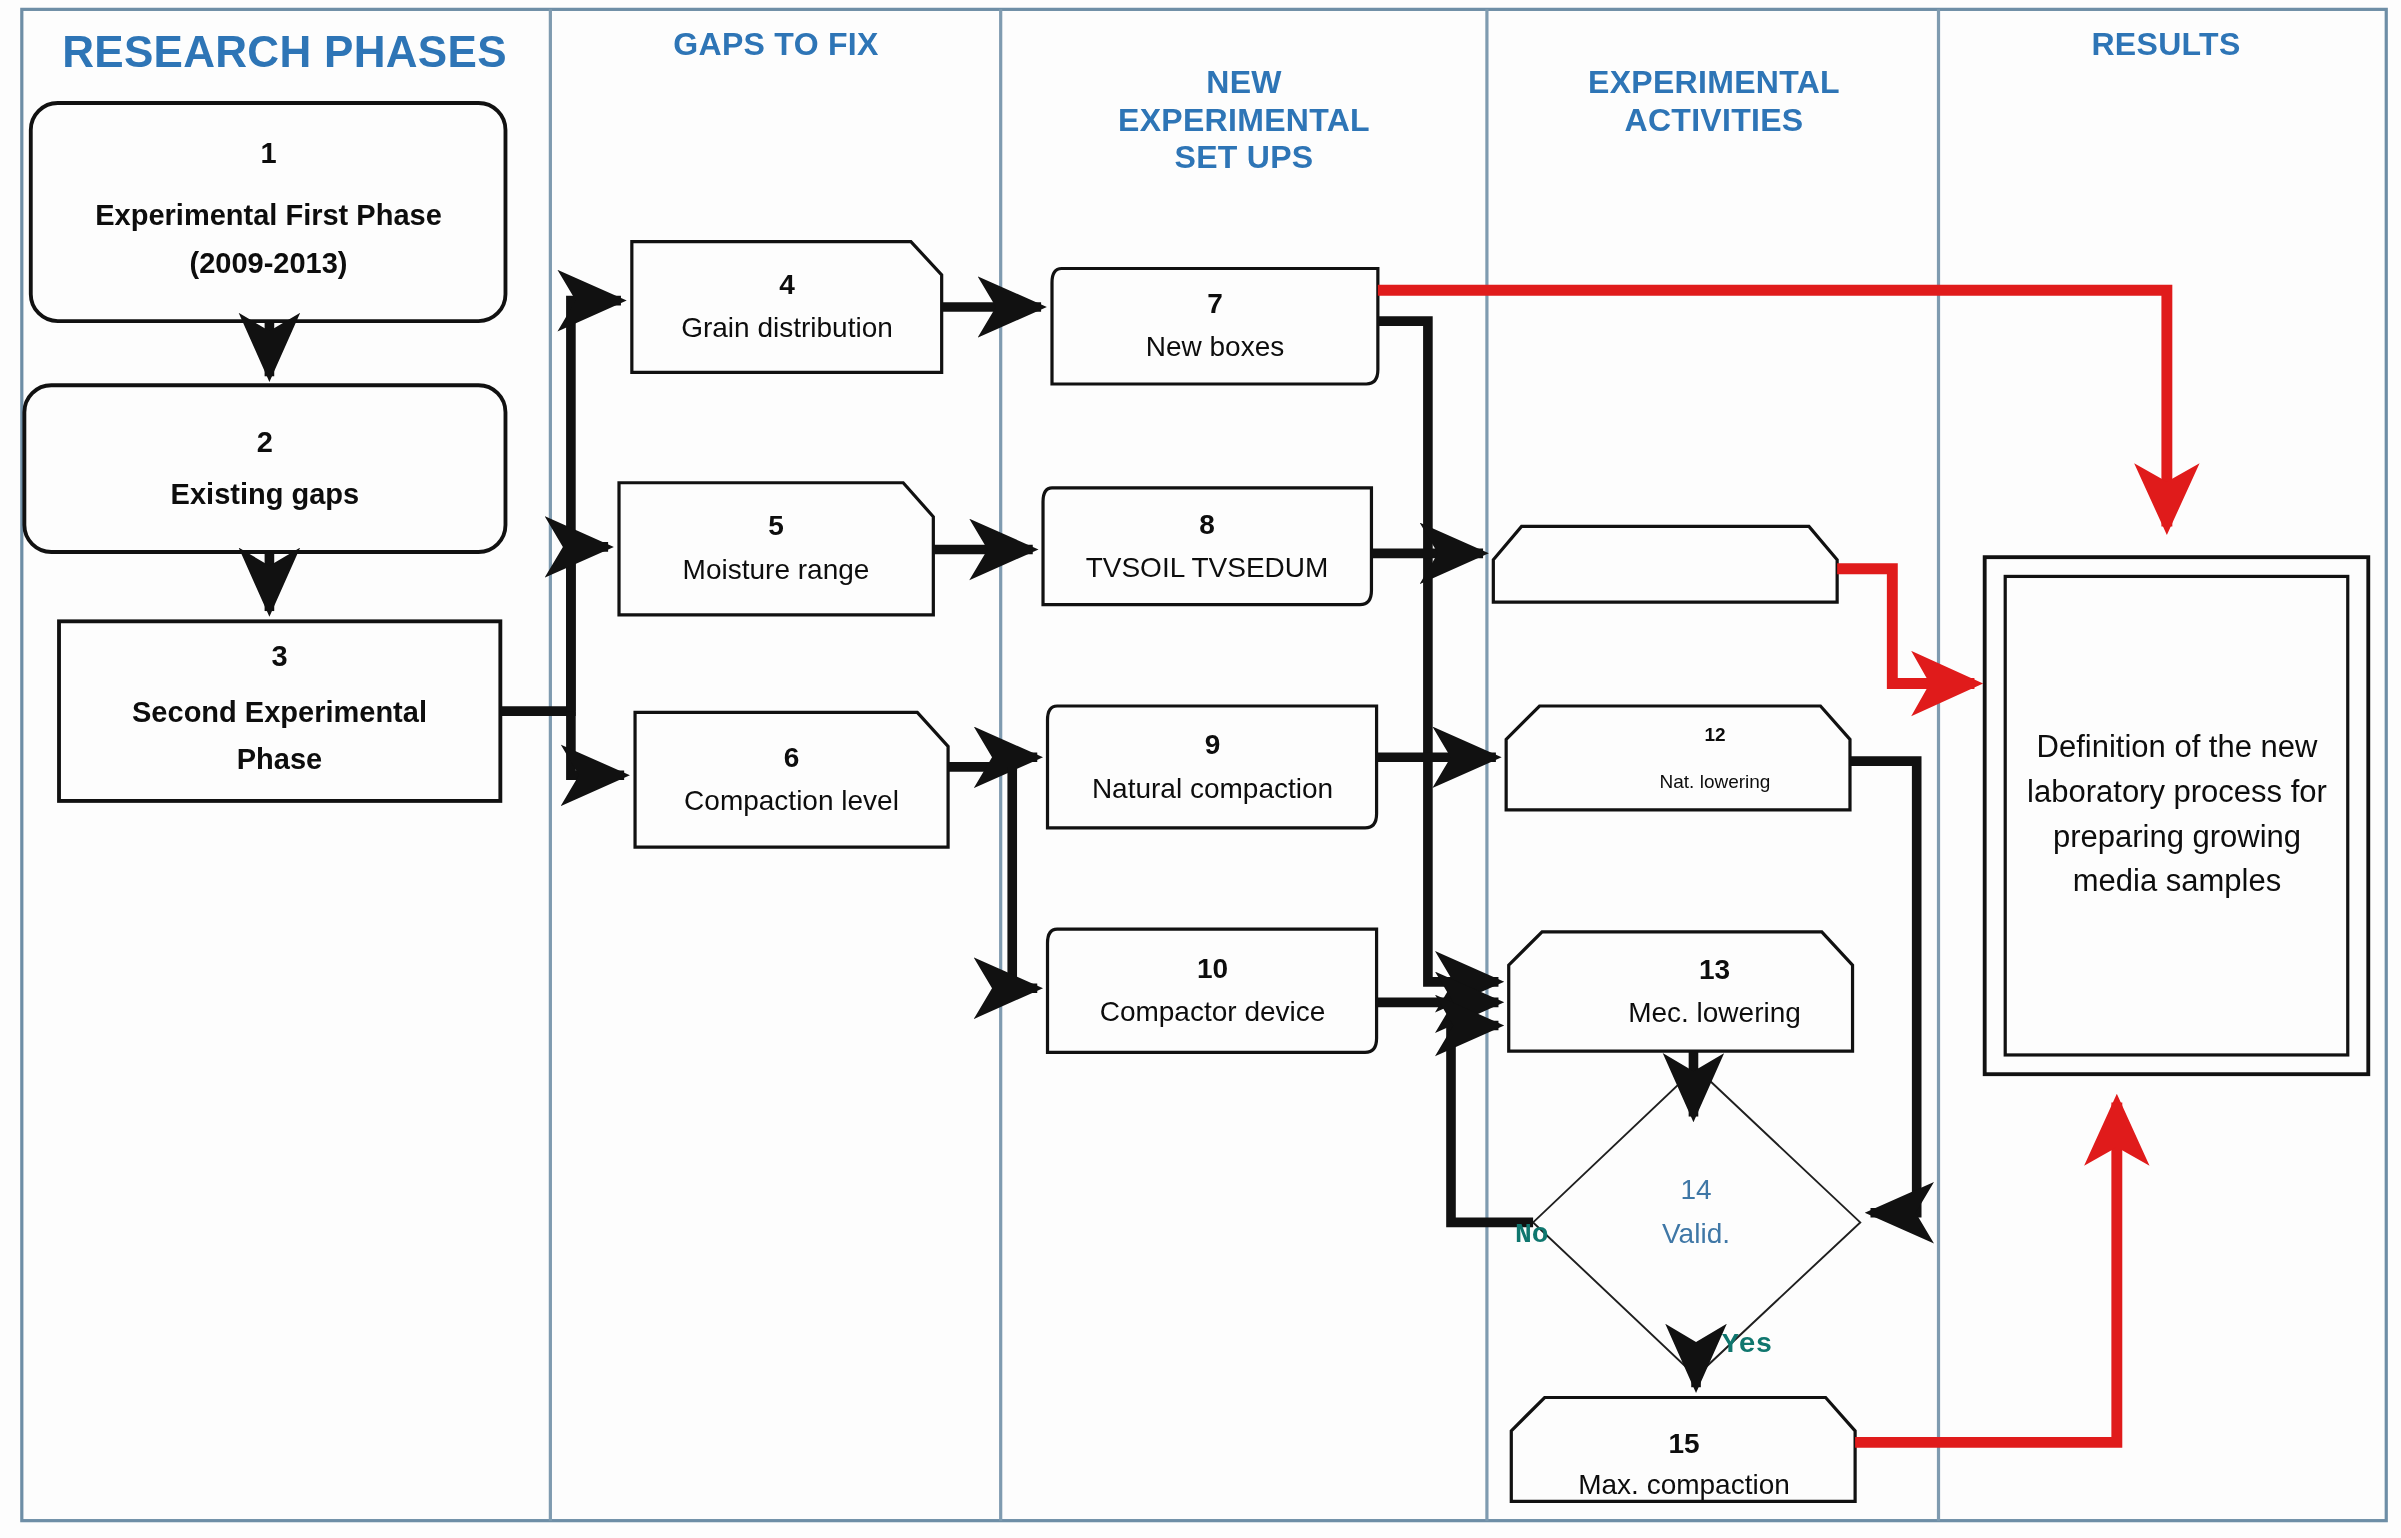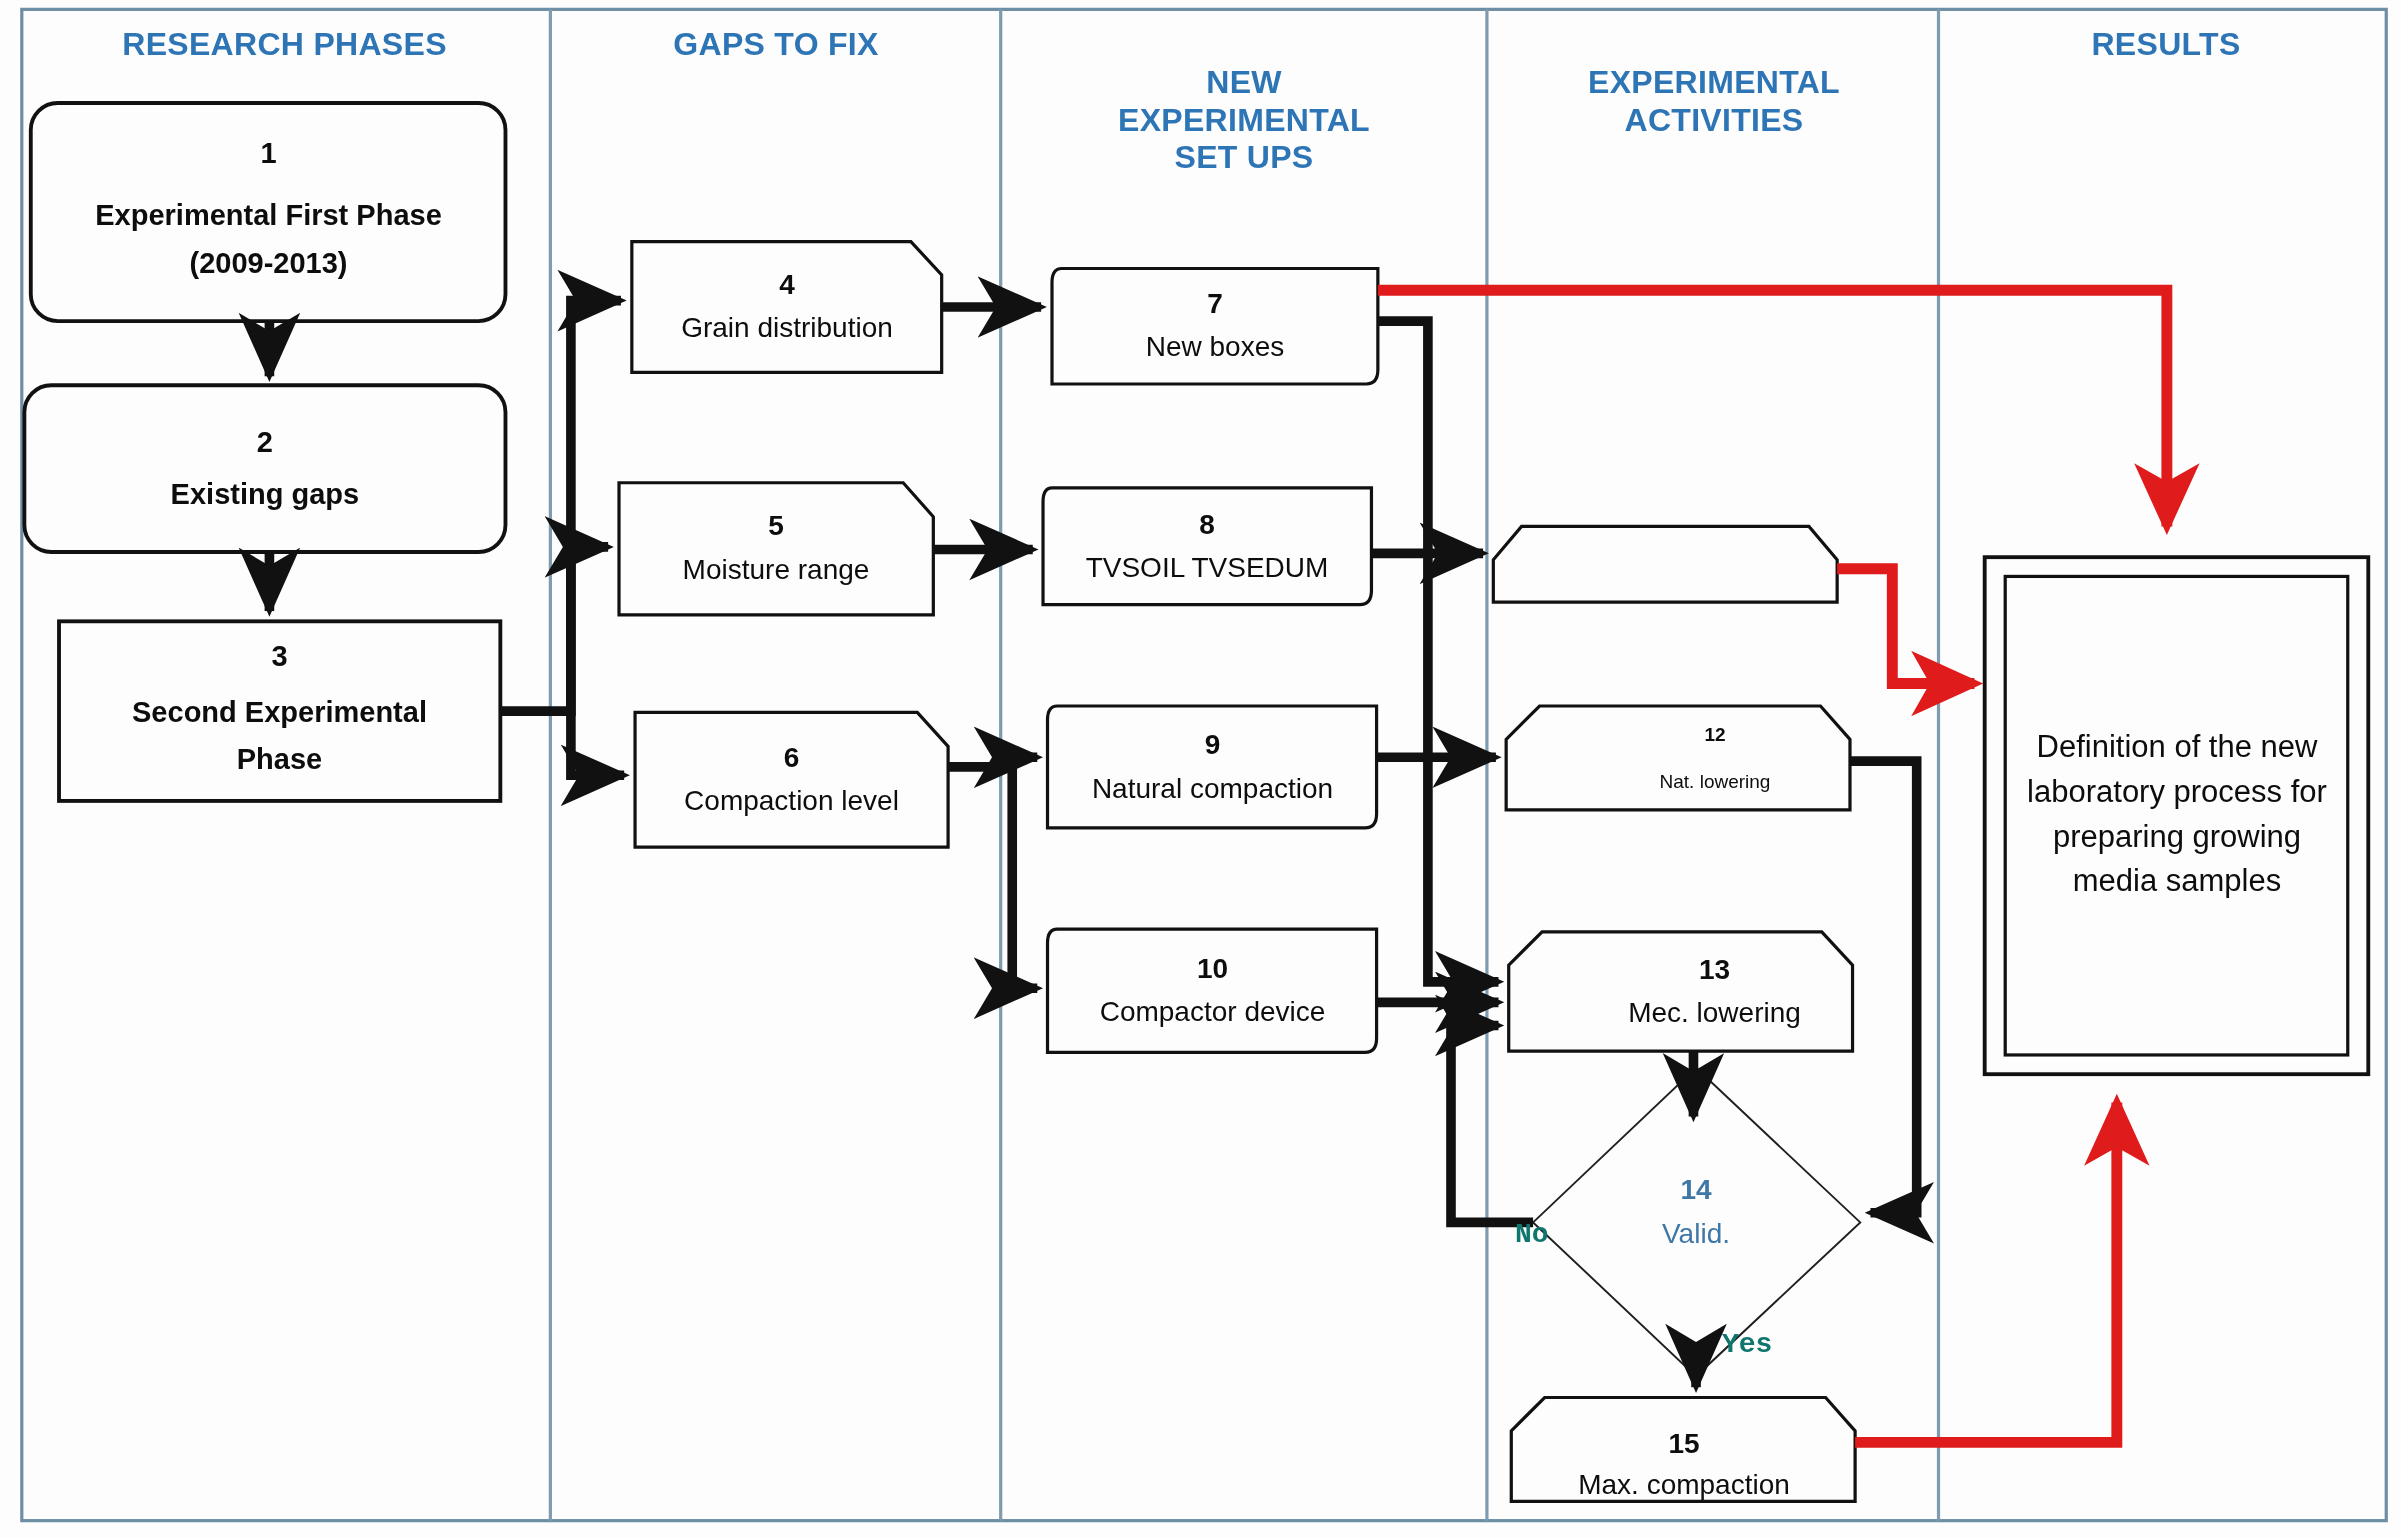--- a/index.html
+++ b/index.html
@@ -13,21 +13,21 @@
   }
   .node-label{
     position:absolute;display:flex;flex-direction:column;align-items:center;
     justify-content:center;text-align:center;pointer-events:none;
     font-family:"Liberation Sans", sans-serif;color:#0d0d0d;
   }
   .node-num{font-weight:bold;}
   .node-txt{}
   .bold-node .node-txt{font-weight:bold;}
   .blue-node .node-num,.blue-node .node-txt{color:#3f77a6;}
-  .blue-node .node-num{font-weight:bold;}
+  .blue-node .node-num{font-weight:normal;}
   .edge-label{
     position:absolute;color:#0f766e;font-weight:bold;
     font-family:Liberation Mono, monospace;
   }
   .result-txt{
     position:absolute;display:flex;align-items:center;justify-content:center;
     text-align:center;font-weight:normal;color:#0d0d0d;line-height:1.45;
     font-family:"Liberation Sans", sans-serif;
   }
 </style>
@@ -113,21 +113,21 @@
 
     <path d="M2390,1905 L2262,1905 L2262,1598 L2336,1598" fill="none" stroke="#111111" stroke-width="15" marker-end="url(#ah-blk)"></path>
 
     <path d="M2644,2145 L2644,2162" fill="none" stroke="#111111" stroke-width="15" marker-end="url(#ah-blk)"></path>
 
     <path d="M2148,452 L3378,452 L3378,820" fill="none" stroke="#E01B1B" stroke-width="17" marker-end="url(#ah-red)"></path>
     <path d="M2864,886 L2950,886 L2950,1065 L3078,1065" fill="none" stroke="#E01B1B" stroke-width="17" marker-end="url(#ah-red)"></path>
     <path d="M2892,2248 L3300,2248 L3300,1718" fill="none" stroke="#E01B1B" stroke-width="17" marker-end="url(#ah-red)"></path>
   </svg>
 
-  <div class="hdr" style="left:31px;top:26px;width:507px;font-size:32px;">
+  <div class="hdr" style="left:31px;top:26px;width:507px;font-size:44px;">
     <span>RESEARCH PHASES</span>
   </div>
   <div class="hdr" style="left:558px;top:26px;width:436px;font-size:32px;">
     <span>GAPS TO FIX</span>
   </div>
   <div class="hdr" style="left:1010px;top:26px;width:468px;font-size:32px;white-space:pre-line;">
     <span>NEW
 EXPERIMENTAL
 SET UPS</span>
   </div>

